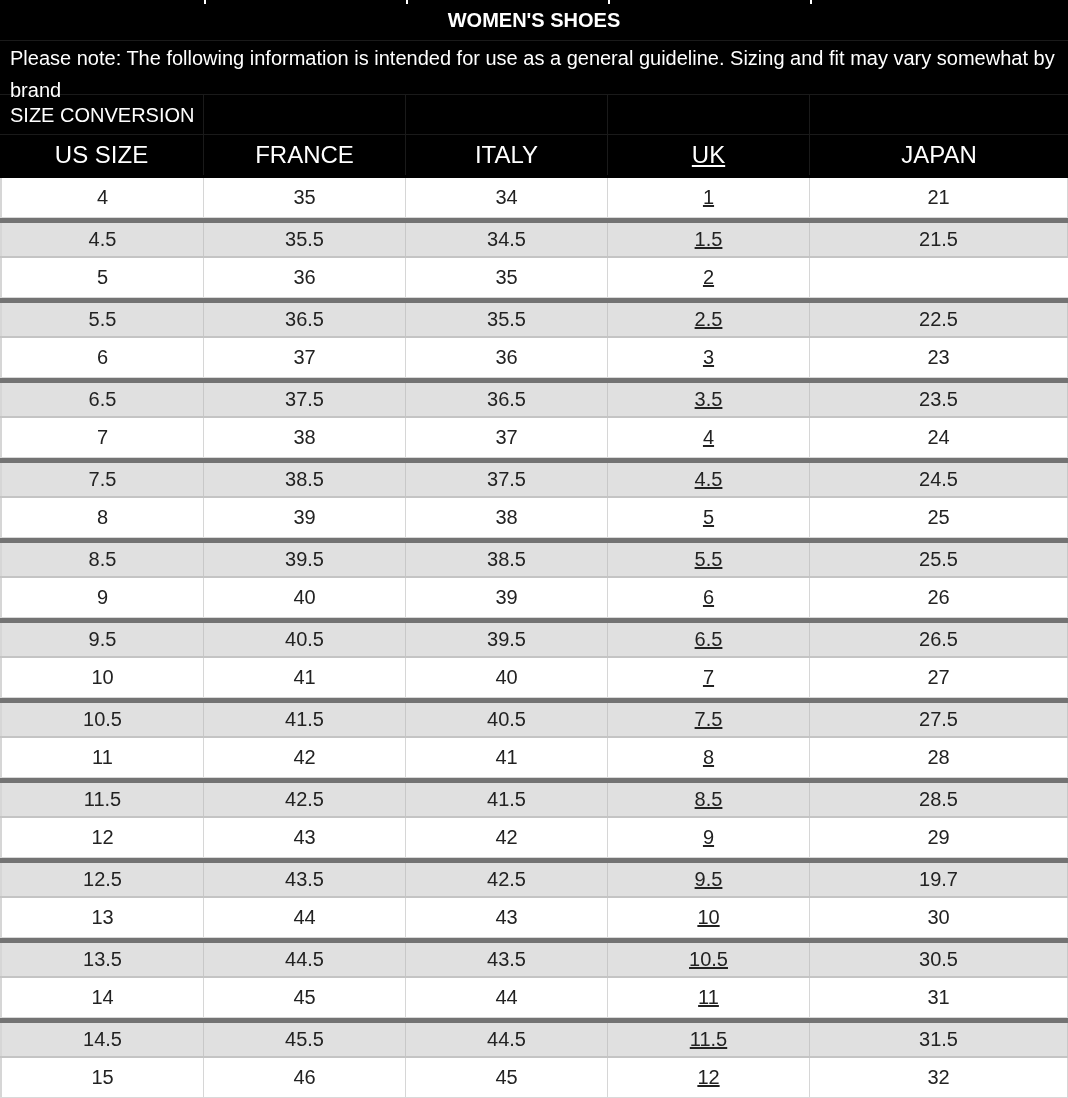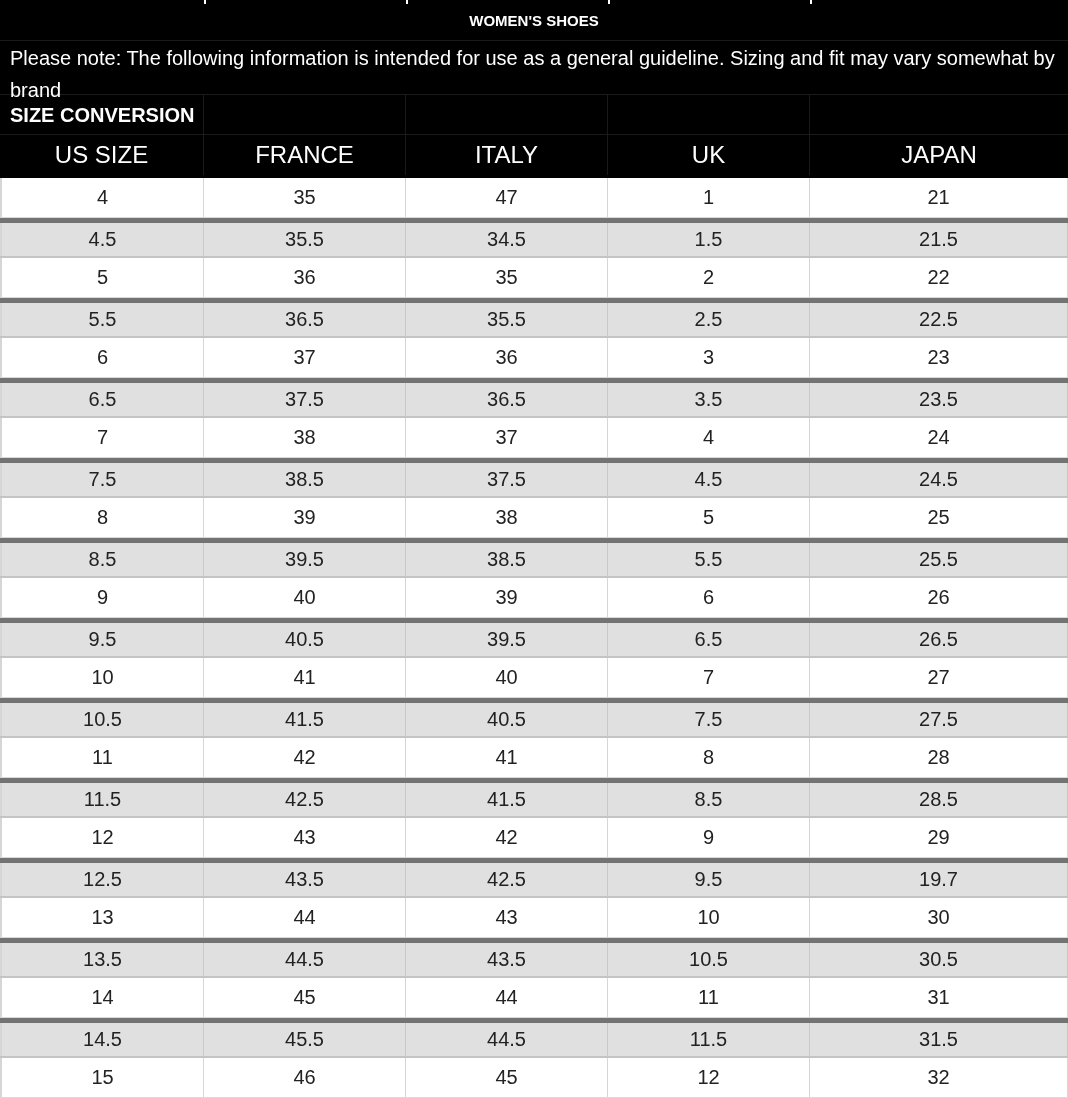--- a/index.html
+++ b/index.html
@@ -1,26 +1,26 @@
 <!DOCTYPE html>
 <html><head>
 <meta charset="utf-8">
 <style>
   html, body { margin: 0; padding: 0; background: #ffffff; }
   body { width: 1068px; height: 1098px; overflow: hidden; font-family: "Liberation Sans", sans-serif; }
   .sheet { position: relative; width: 1068px; }
   .hdr { background: #000; color: #fff; }
-  .title-row { height: 40px; display: flex; align-items: center; justify-content: center; font-weight: bold; font-size: 15px; border-bottom: 1px solid #1a1a1a; position: relative; }
+  .title-row { height: 40px; display: flex; align-items: center; justify-content: center; font-weight: bold; font-size: 20px; border-bottom: 1px solid #1a1a1a; position: relative; }
   .note-row { height: 54px; padding: 1px 10px 0 10px; font-size: 20px; line-height: 32px; border-bottom: 1px solid #1a1a1a; box-sizing: border-box; }
   .conv-row { height: 40px; display: flex; border-bottom: 1px solid #1a1a1a; box-sizing: border-box; }
   .conv-row .cell { border-right: 1px solid #1a1a1a; box-sizing: border-box; }
-  .conv-label { padding-left: 10px; font-weight: bold; font-size: 20px; line-height: 40px; white-space: nowrap; }
+  .conv-label { padding-left: 10px; font-weight: normal; font-size: 20px; line-height: 40px; white-space: nowrap; }
   .colhdr-row { height: 40px; display: flex; box-sizing: border-box; }
   .colhdr-row .cell { display: flex; align-items: center; justify-content: center; font-size: 24px; border-right: 1px solid #1a1a1a; box-sizing: border-box; }
-  .w0 { width: 204px; } .w1 { width: 202px; } .w2 { width: 202px; } .w3 { width: 202px; } .w4 { width: 258px; }
+  .w0 { width: 204px; } .w1 { width: 202px; } .w2 { width: 202px; } .w3 { width: 202px; text-decoration: underline; } .w4 { width: 258px; }
   .rows { border-top: 3px solid #000; }
   .row { height: 40px; display: flex; box-sizing: border-box; border-bottom: 1px solid #d9d9d9; }
   .row.alt { background: #e0e0e0; border-top: 5px solid #737373; border-bottom: 2px solid #c4c4c4; }
   .row .cell { display: flex; align-items: center; justify-content: center; font-size: 20px; color: #222; border-right: 1px solid #d6d6d6; box-sizing: border-box; }
   .row .cell:first-child { border-left: 2px solid #d6d6d6; }
   .row.alt .cell { border-right-color: #c8c8c8; }
   .tick { position: absolute; top: 0; width: 2px; height: 4px; background: #fff; }
 </style>
 </head>
 <body>
@@ -47,37 +47,36 @@
       <div class="cell w1">FRANCE</div>
       <div class="cell w2">ITALY</div>
       <div class="cell w3">UK</div>
       <div class="cell w4" style="border-right:none">JAPAN</div>
     </div>
   </div>
   <div class="rows" id="rows">
       <div class="row">
         <div class="cell w0">4</div>
         <div class="cell w1">35</div>
-        <div class="cell w2">47</div>
+        <div class="cell w2">34</div>
         <div class="cell w3">1</div>
         <div class="cell w4">21</div>
       </div>
       <div class="row alt">
         <div class="cell w0">4.5</div>
         <div class="cell w1">35.5</div>
         <div class="cell w2">34.5</div>
         <div class="cell w3">1.5</div>
         <div class="cell w4">21.5</div>
       </div>
       <div class="row">
         <div class="cell w0">5</div>
         <div class="cell w1">36</div>
         <div class="cell w2">35</div>
         <div class="cell w3">2</div>
-        <div class="cell w4">22</div>
       </div>
       <div class="row alt">
         <div class="cell w0">5.5</div>
         <div class="cell w1">36.5</div>
         <div class="cell w2">35.5</div>
         <div class="cell w3">2.5</div>
         <div class="cell w4">22.5</div>
       </div>
       <div class="row">
         <div class="cell w0">6</div>

